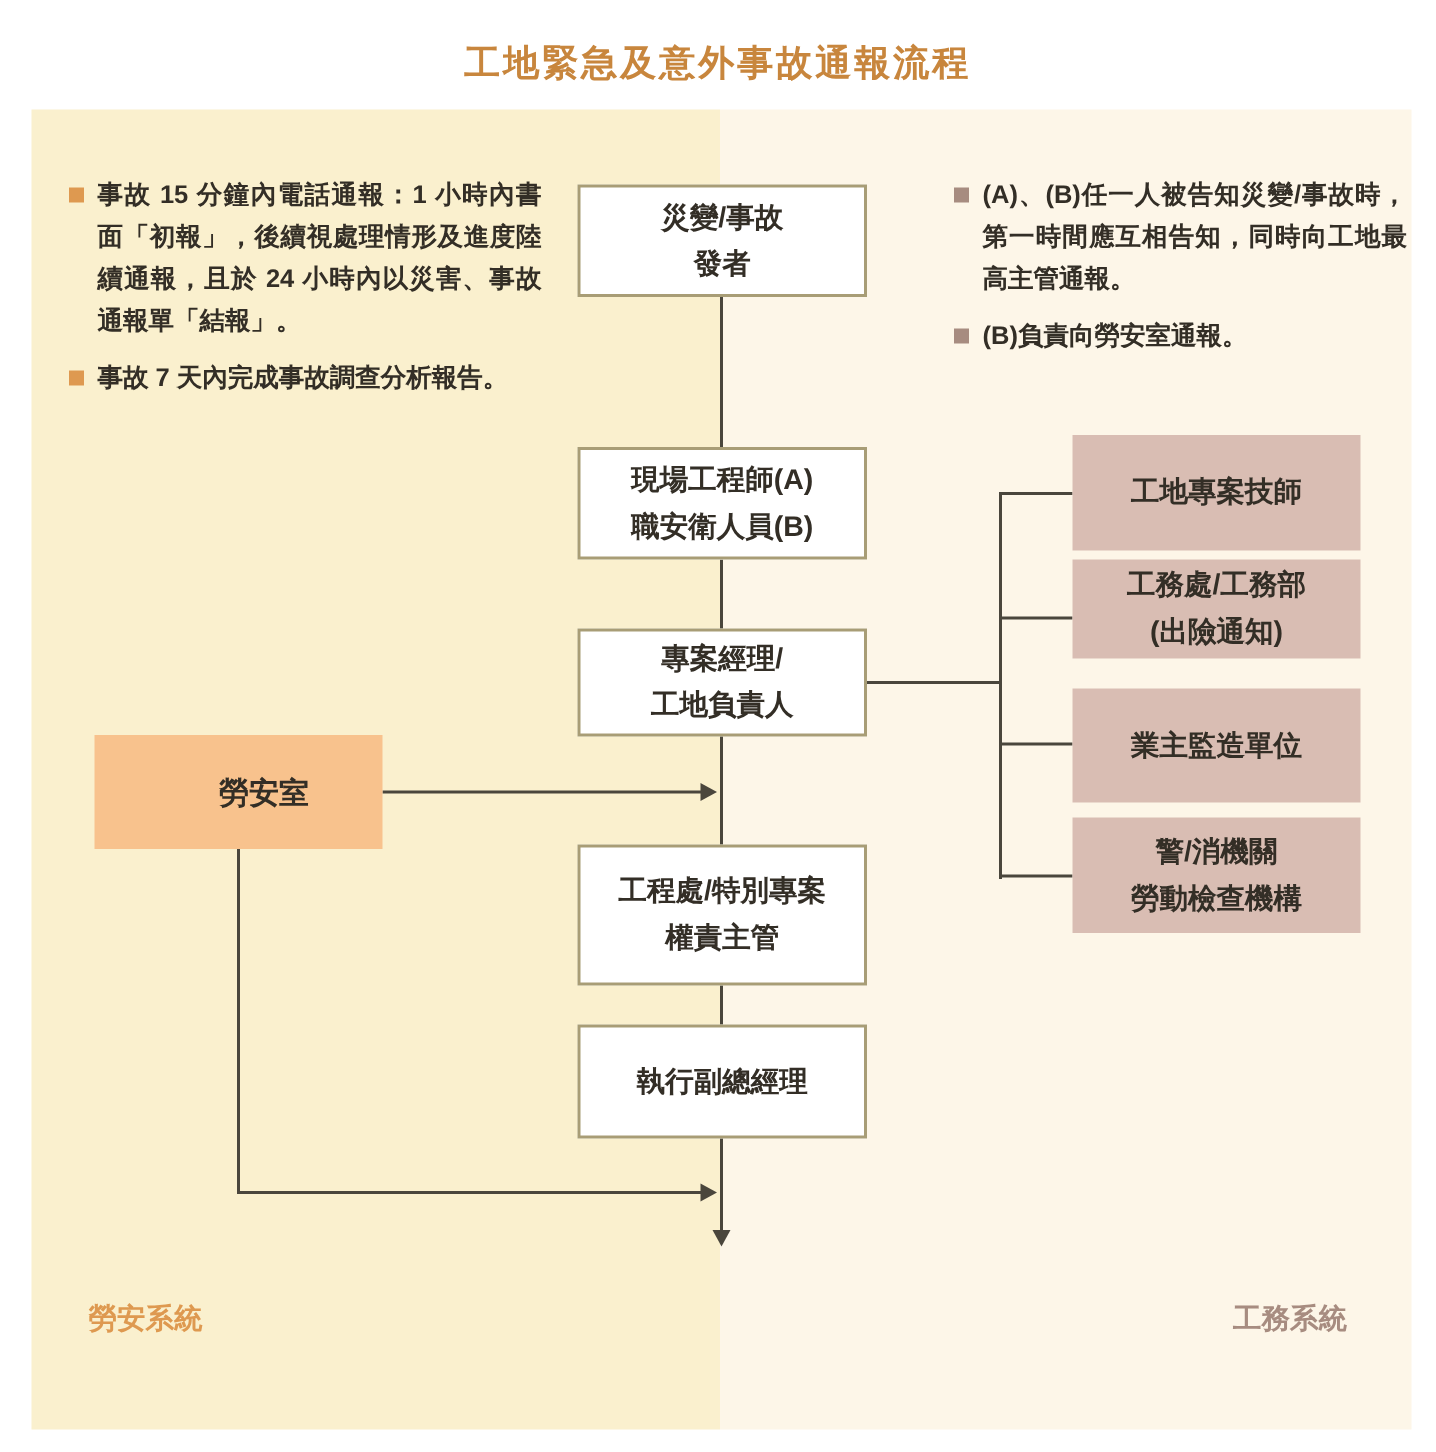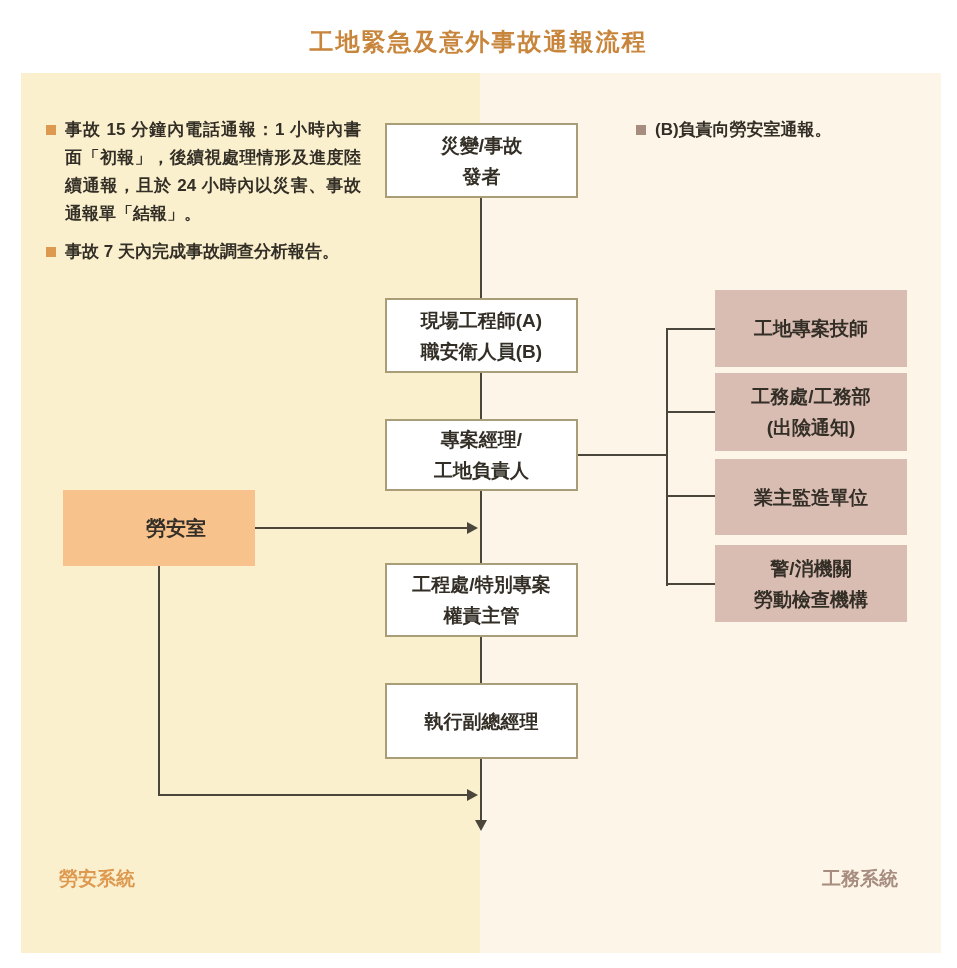--- a/index.html
+++ b/index.html
@@ -39,38 +39,38 @@
 
   .fbox{
     position:absolute;left:385px;width:193px;background:#ffffff;
     border:2px solid var(--box-border);
     display:flex;flex-direction:column;align-items:center;justify-content:center;
     font-size:19px;font-weight:bold;line-height:31px;text-align:center;
   }
   .b1{top:123px;height:75px;}
   .b2{top:298px;height:75px;}
   .b3{top:419px;height:72px;}
-  .b4{top:563px;height:74px;}
+  .b4{top:563px;height:94px;}
   .b5{top:683px;height:76px;}
   .b6{top:832px;height:76px;}
 
   .sidebox{
     position:absolute;left:63px;top:490px;width:192px;height:76px;
     background:var(--side-bg);
     display:flex;align-items:center;justify-content:center;
     font-size:20px;font-weight:bold;padding-left:34px;
   }
 
   .nbox{
     position:absolute;left:715px;width:192px;background:var(--notify-bg);
     display:flex;flex-direction:column;align-items:center;justify-content:center;
     font-size:19px;font-weight:bold;line-height:31px;text-align:center;
   }
   .n1{top:290px;height:77px;}
-  .n2{top:373px;height:78px;}
+  .n2{top:373px;height:66px;}
   .n3{top:459px;height:76px;}
   .n4{top:545px;height:77px;}
 
   .line{position:absolute;background:var(--line);}
   
   .c-v1{left:480px;top:197px;width:2px;height:101px;}
   .c-v2{left:480px;top:373px;width:2px;height:47px;}
   .c-v3{left:480px;top:490px;width:2px;height:74px;}
   .c-v4{left:480px;top:636px;width:2px;height:48px;}
   .c-v5{left:480px;top:758px;width:2px;height:63px;}
@@ -112,20 +112,24 @@
       <span class="sq orange"></span>
       <span class="btext">事故 15 分鐘內電話通報：1 小時內書面「初報」，後續視處理情形及進度陸續通報，且於 24 小時內以災害、事故通報單「結報」。</span>
     </div>
     <div class="bullet">
       <span class="sq orange"></span>
       <span class="btext">事故 7 天內完成事故調查分析報告。</span>
     </div>
   </div>
 
   <div class="bullets rb">
+    <div class="bullet">
+      <span class="sq mauve"></span>
+      <span class="btext">(A)、(B)任一人被告知災變/事故時，第一時間應互相告知，同時向工地最高主管通報。</span>
+    </div>
     <div class="bullet">
       <span class="sq mauve"></span>
       <span class="btext">(B)負責向勞安室通報。</span>
     </div>
   </div>
 
   <div class="line c-v1"></div>
   <div class="line c-v2"></div>
   <div class="line c-v3"></div>
   <div class="line c-v4"></div>

